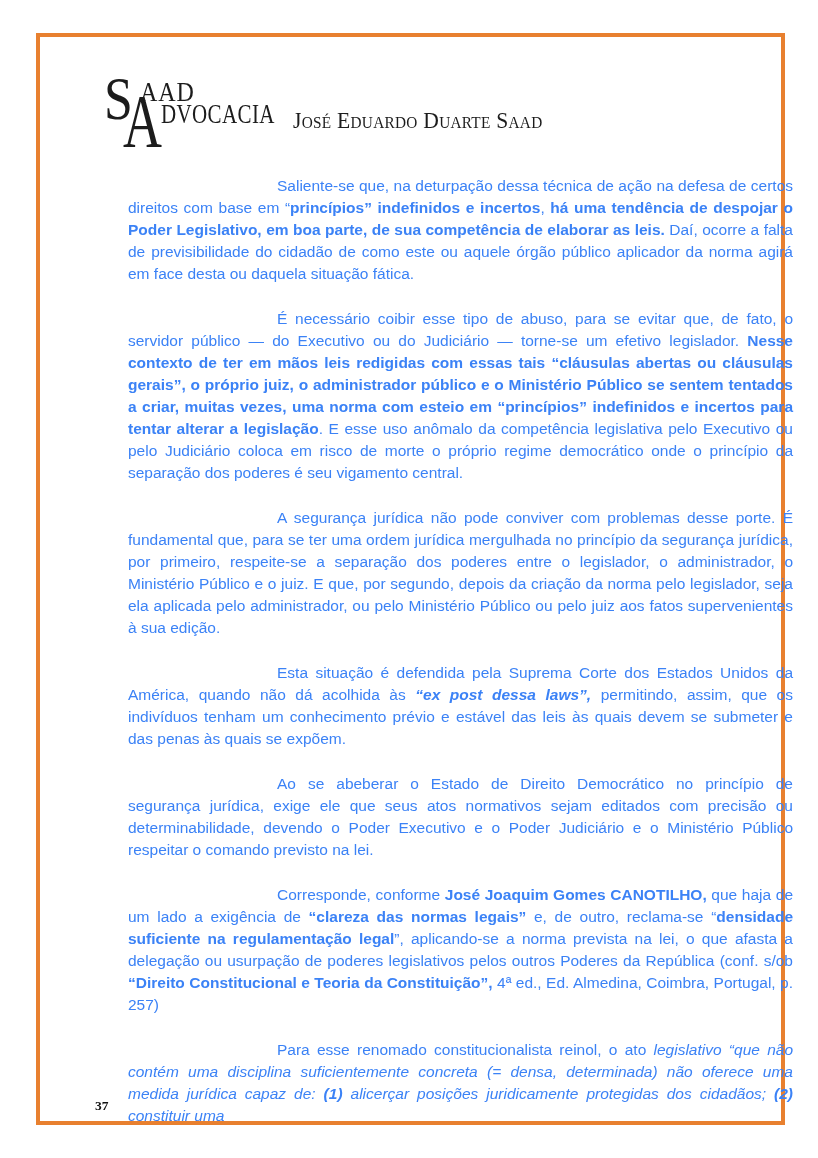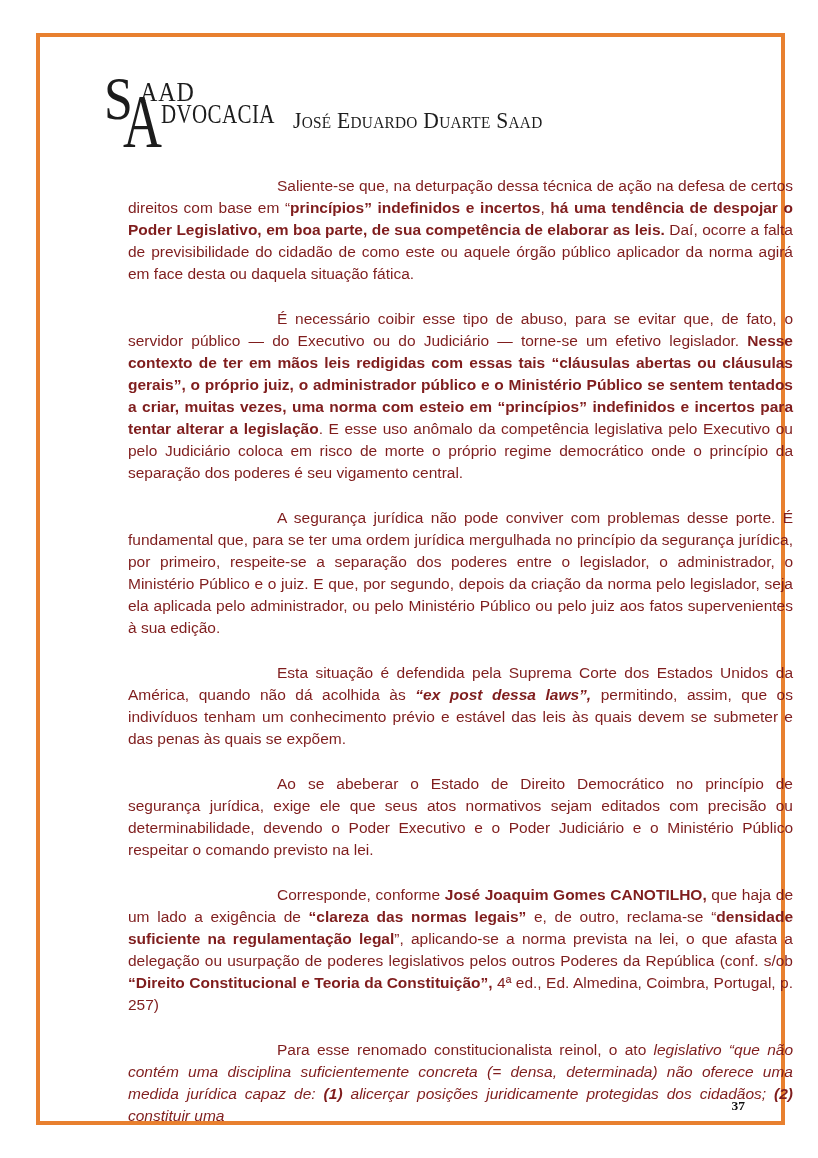--- a/index.html
+++ b/index.html
@@ -20,28 +20,28 @@
   }
   .logo-s        { left:64px;  top:31px; font-size:61px; transform:scaleX(0.85); }
   .logo-aad      { left:100px; top:42px; font-size:27px; letter-spacing:1px; transform:scaleX(0.89); }
   .logo-a        { left:83px;  top:46px; font-size:77px; transform:scaleX(0.70); }
   .logo-dvocacia { left:121px; top:63px; font-size:28px; letter-spacing:0.5px; transform:scaleX(0.75); }
   .logo-name     { left:253px; top:71px; font-size:24px; font-variant:small-caps;
                    letter-spacing:0.3px; color:#303030; transform:scaleX(0.90); }
   
   .body-text {
     position:absolute; left:88px; top:138px; width:665px;
-    font-size:15.5px; line-height:22px; text-align:justify; color:#7f1d1d;
+    font-size:15.5px; line-height:22px; text-align:justify; color:#3b82f6;
   }
   .para { margin:0 0 23px 0; text-indent:149px; }
   .para .b { font-weight:bold; }
   .para .i { font-style:italic; }
   
   .page-number {
-    position:absolute; left:55px; top:1061px; width:650px; text-align:right;
+    position:absolute; left:55px; top:1061px; width:650px; text-align:left;
     font-family:"Liberation Serif", serif; font-weight:bold; font-size:13.5px; color:#111;
   }
   .footer {
     position:absolute; left:55px; top:1080px; width:650px;
     font-family:"Liberation Serif", serif; font-weight:bold; font-style:italic;
     font-size:12.5px; line-height:15px; color:#111;
   }
   .footer-line1 { text-align:center; }
   .footer-line2 { display:flex; justify-content:center; gap:73px; margin-top:0px; }
 </style>

